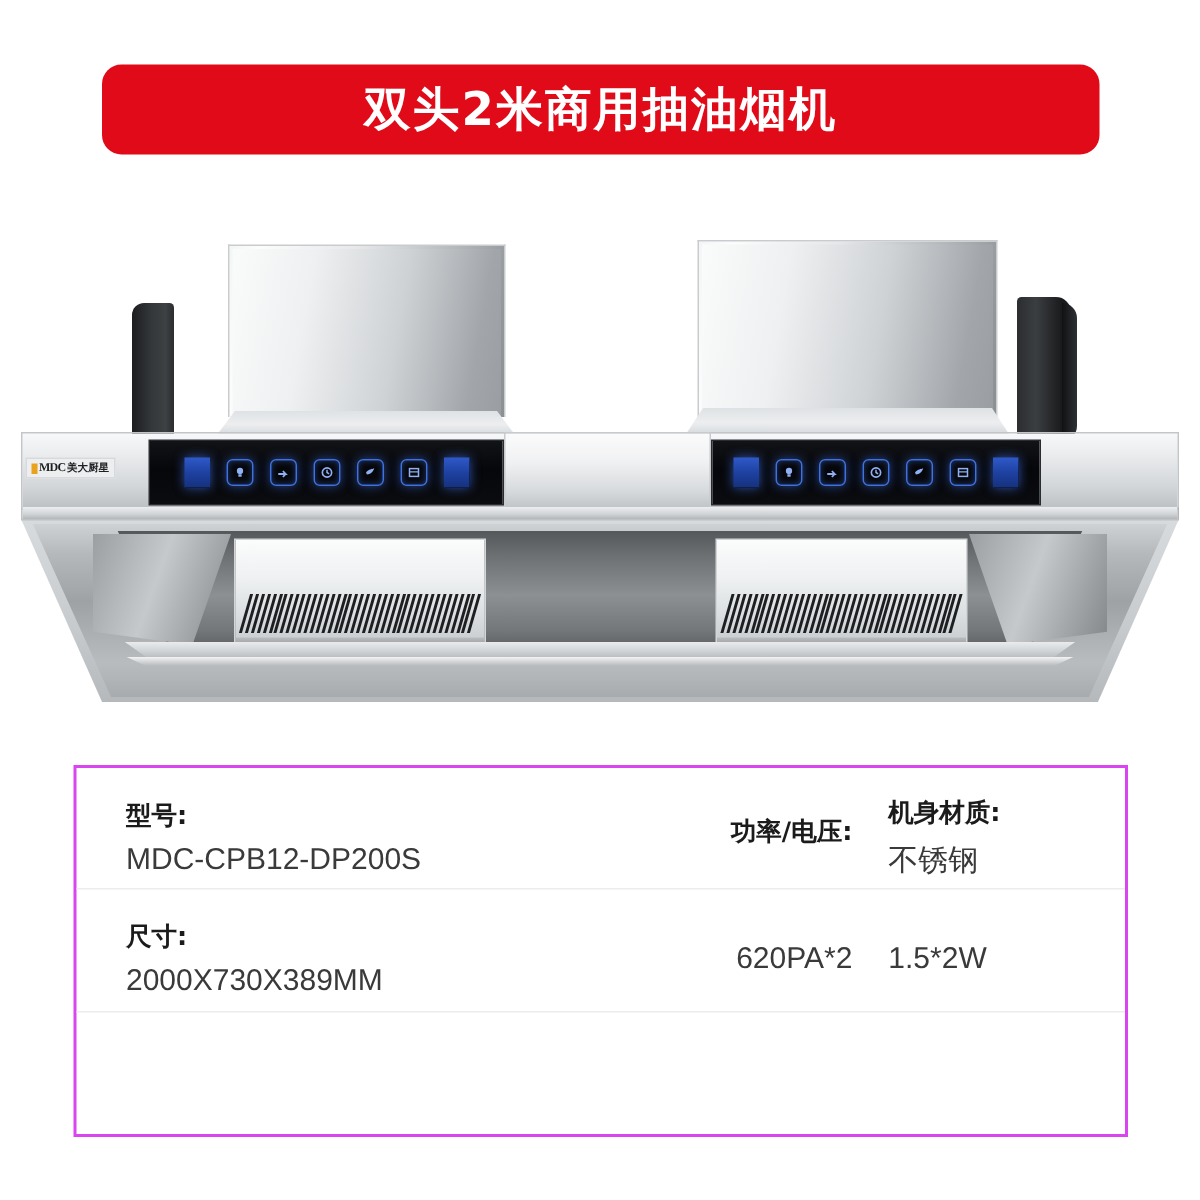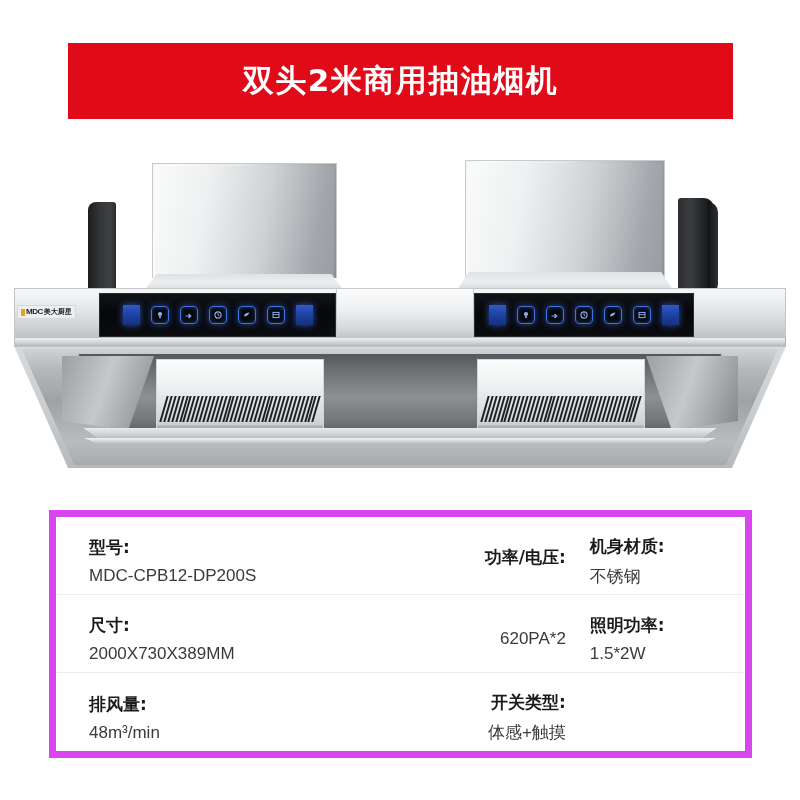--- a/index.html
+++ b/index.html
@@ -7,23 +7,23 @@
   body {
     background:#ffffff;
     font-family:"Liberation Sans","DejaVu Sans",sans-serif;
     position:relative;
     overflow:hidden;
   }
 
   
   .banner {
     position:absolute;
-    left:68px; top:43px; width:665px; height:76px;
+    left:68px; top:43px; width:665px; height:60px;
     background:#e00a18;
-    display:flex; align-items:center; justify-content:center;
+    display:flex; align-items:center; justify-content:center;border-radius:13px;
   }
   .banner-text {
     color:#ffffff;
     font-size:31px;
     font-weight:bold;
     letter-spacing:1.5px;
     font-family:"DejaVu Sans","Liberation Sans",sans-serif;
     white-space:nowrap;
   }
 
@@ -186,35 +186,35 @@
 
   
   .logo {
     position:absolute; left:17px; top:175px;
     display:flex; align-items:center; gap:1px;
     padding:2px 3px;
     background:#eceef0;
     border:1px solid #d7dadd;
   }
   .logo-mark {
-    font-family:Liberation Sans, sans-serif;
+    font-family:Liberation Serif, serif;
     font-size:8px; font-weight:bold; letter-spacing:-0.5px;
     color:#1d1f21; line-height:1;
   }
   .logo-dot { width:4px; height:7px; background:#e8a21c; }
   .logo-cn {
     font-size:7px; font-weight:bold; color:#1d1f21;
     font-family:Liberation Serif, serif; line-height:1;
   }
 
   
   .spec-table {
     position:absolute;
     left:49px; top:510px; width:703px; height:248px;
-    border:7px solid #d946ef;
+    border:2px solid #d946ef;
     background:#ffffff;
   }
   .spec-row {
     display:flex;
     height:33.33%;
     border-bottom:1px solid #ececec;
   }
   .spec-row:last-child { border-bottom:none; }
   .spec-cell {
     padding:12px 0 0 33px;
@@ -222,21 +222,21 @@
   }
   .spec-cell.c1 { width:41%; }
   .spec-cell.c2 { width:33%; padding-left:22px;text-align:right; }
   .spec-cell.c3 { width:26%; padding-left:24px; }
   .spec-label {
     font-size:17px; font-weight:bold; color:#1b1b1b;
     font-family:"DejaVu Sans","Liberation Sans",sans-serif;
     margin-bottom:7px; white-space:nowrap;
   }
   .spec-value {
-    font-size:17px; color:#3a3a3a;
+    font-size:20px; color:#3a3a3a;
     font-family:"Liberation Sans","DejaVu Sans",sans-serif;
     white-space:nowrap;
   }
 </style>
 </head>
 <body>
 
 <div class="banner">
   <div class="banner-text">双头2米商用抽油烟机</div>
 </div>
@@ -452,29 +452,20 @@
 
   <div class="spec-row">
     <div class="spec-cell c1">
       <div class="spec-label">尺寸:</div>
       <div class="spec-value">2000X730X389MM</div>
     </div>
     <div class="spec-cell c2">
       <div class="spec-value">620PA*2</div>
     </div>
     <div class="spec-cell c3">
-      <div class="spec-label">照明功率:</div>
       <div class="spec-value">1.5*2W</div>
     </div>
   </div>
 
   <div class="spec-row">
-    <div class="spec-cell c1">
-      <div class="spec-label">排风量:</div>
-      <div class="spec-value">48m³/min</div>
-    </div>
-    <div class="spec-cell c2">
-      <div class="spec-label">开关类型:</div>
-      <div class="spec-value">体感+触摸</div>
-    </div>
   </div>
 
 </div>
 
 </body></html>

